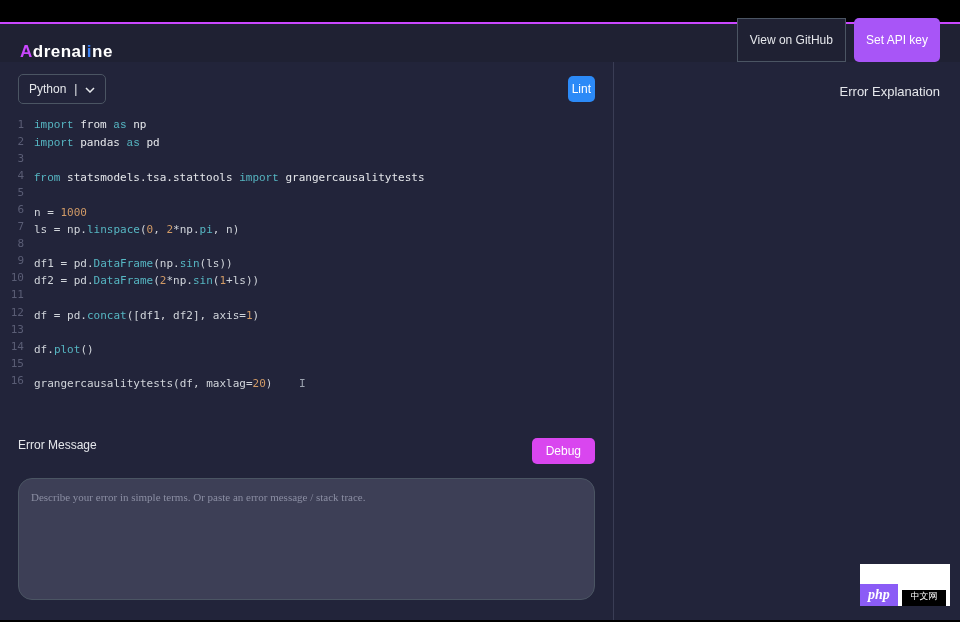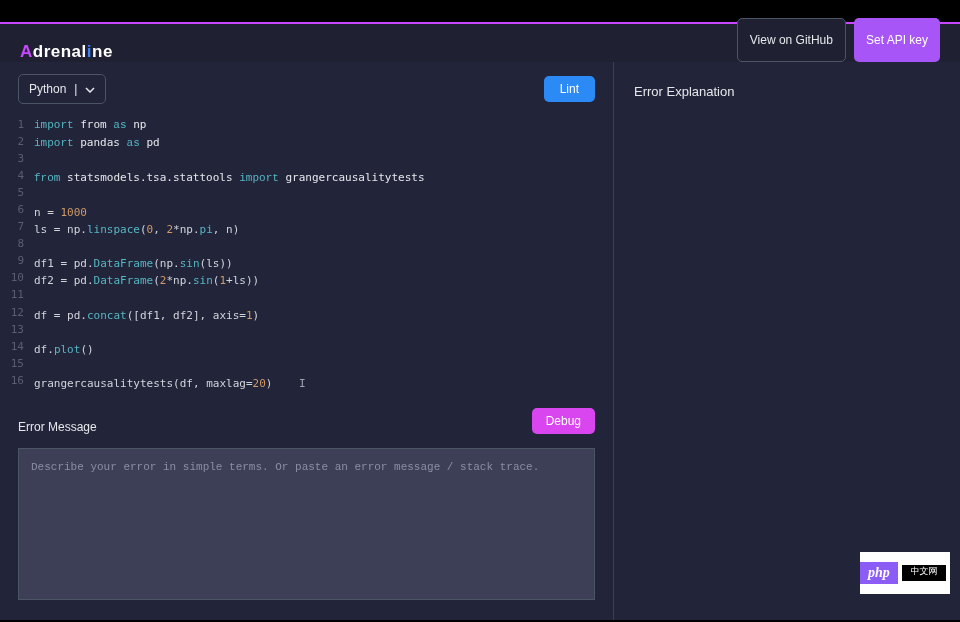--- a/index.html
+++ b/index.html
@@ -30,21 +30,21 @@
 .logo .a { color: #c947ff; }
 .logo .mid { color: #fff; }
 .logo .i { color: #3b82f6; }
 .header-right { display: flex; gap: 8px; }
 .btn-outline {
   background: #1f2133;
   color: #e5e7eb;
   border: 1px solid #4b5563;
   padding: 5px 12px;
   font-size: 12px;
-  border-radius: 5px;
+  border-radius: 0;
   cursor: pointer;
 }
 .btn-api {
   background: #a855f7;
   color: #fff;
   border: none;
   padding: 15px 12px;
   font-size: 12px;
   border-radius: 5px;
   cursor: pointer;
@@ -56,20 +56,21 @@
 }
 .left {
   width: 614px;
   display: flex;
   flex-direction: column;
   border-right: 1px solid #3a3d55;
 }
 .right {
   flex: 1;
   padding: 22px 20px;
+  text-align: right;
 }
 .right h3 {
   color: #e5e7eb;
   font-size: 13px;
   font-weight: 500;
   margin-bottom: 14px;
 }
 .right p {
   color: #9ca3af;
   font-size: 12px;
@@ -92,21 +93,21 @@
   border-radius: 5px;
   cursor: pointer;
   display: flex;
   align-items: center;
   gap: 8px;
 }
 .btn-lint {
   background: #2c8af7;
   color: #fff;
   border: none;
-  padding: 6px 16px;
+  padding: 6px 4px;
   font-size: 12px;
   border-radius: 5px;
   cursor: pointer;
 }
 .editor {
   flex: 1;
   display: flex;
   font-family: 'Menlo', 'Consolas', monospace;
   font-size: 11px;
   line-height: 1.55;
@@ -123,58 +124,58 @@
 .kw { color: #56b6c2; font-family: Liberation Mono, monospace; }
 .mod { color: #e5e7eb; }
 .fn { color: #56b6c2; }
 .num { color: #d19a66; }
 .err-panel {
   padding: 14px 18px 16px 18px;
 }
 .err-head {
   display: flex;
   justify-content: space-between;
-  align-items: flex-end;
+  align-items: flex-start;
   margin-bottom: 14px;
 }
 .err-head span {
   color: #e5e7eb;
   font-size: 12px;
 }
 .btn-debug {
   background: #d946ef;
   color: #fff;
   border: none;
   padding: 6px 14px;
   font-size: 12px;
   border-radius: 5px;
   cursor: pointer;
 }
 .textarea {
   width: 100%;
-  height: 152px;
+  height: 122px;
   background: #3d3f56;
   border: 1px solid #4b5563;
-  border-radius: 0;
+  border-radius: 14px;
   padding: 12px;
   color: #9ca3af;
-  font-family: Liberation Mono, monospace;
+  font-family: Liberation Serif, serif;
   font-size: 11px;
   resize: none;
 }
 .textarea::placeholder { color: #8b8ea3; }
 .badge {
   position: absolute;
   right: 10px;
-  bottom: 28px;
+  bottom: 16px;
   width: 90px;
   height: 42px;
   background: #fff;
   display: flex;
-  align-items: center;
+  align-items: flex-end;
 }
 .badge .php {
   background: #8b5cf6;
   color: #fff;
   font-weight: 700;
   font-style: italic;
   font-size: 14px;
   padding: 3px 8px;
   font-family: serif;
 }

